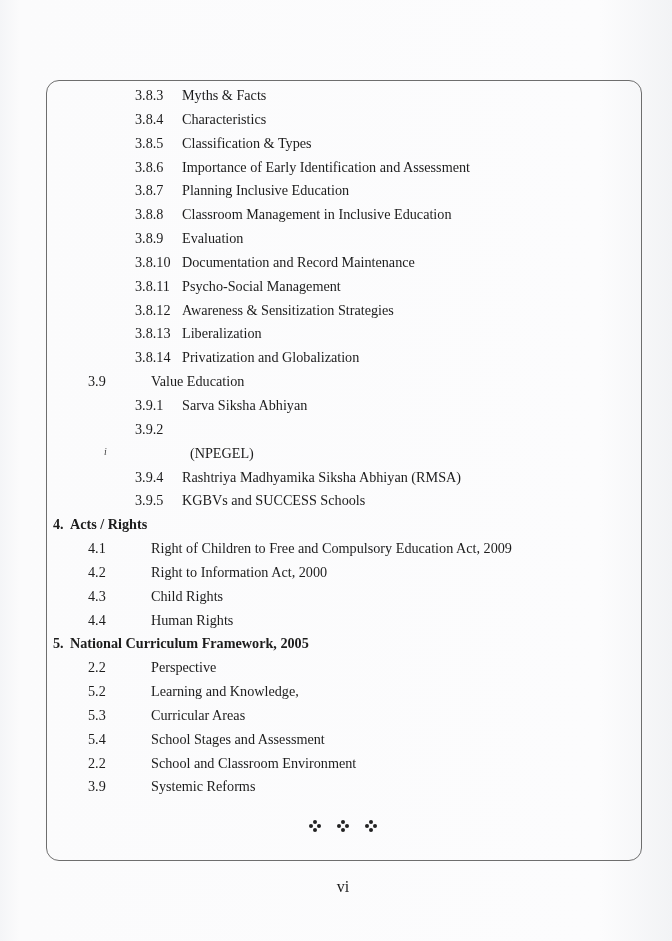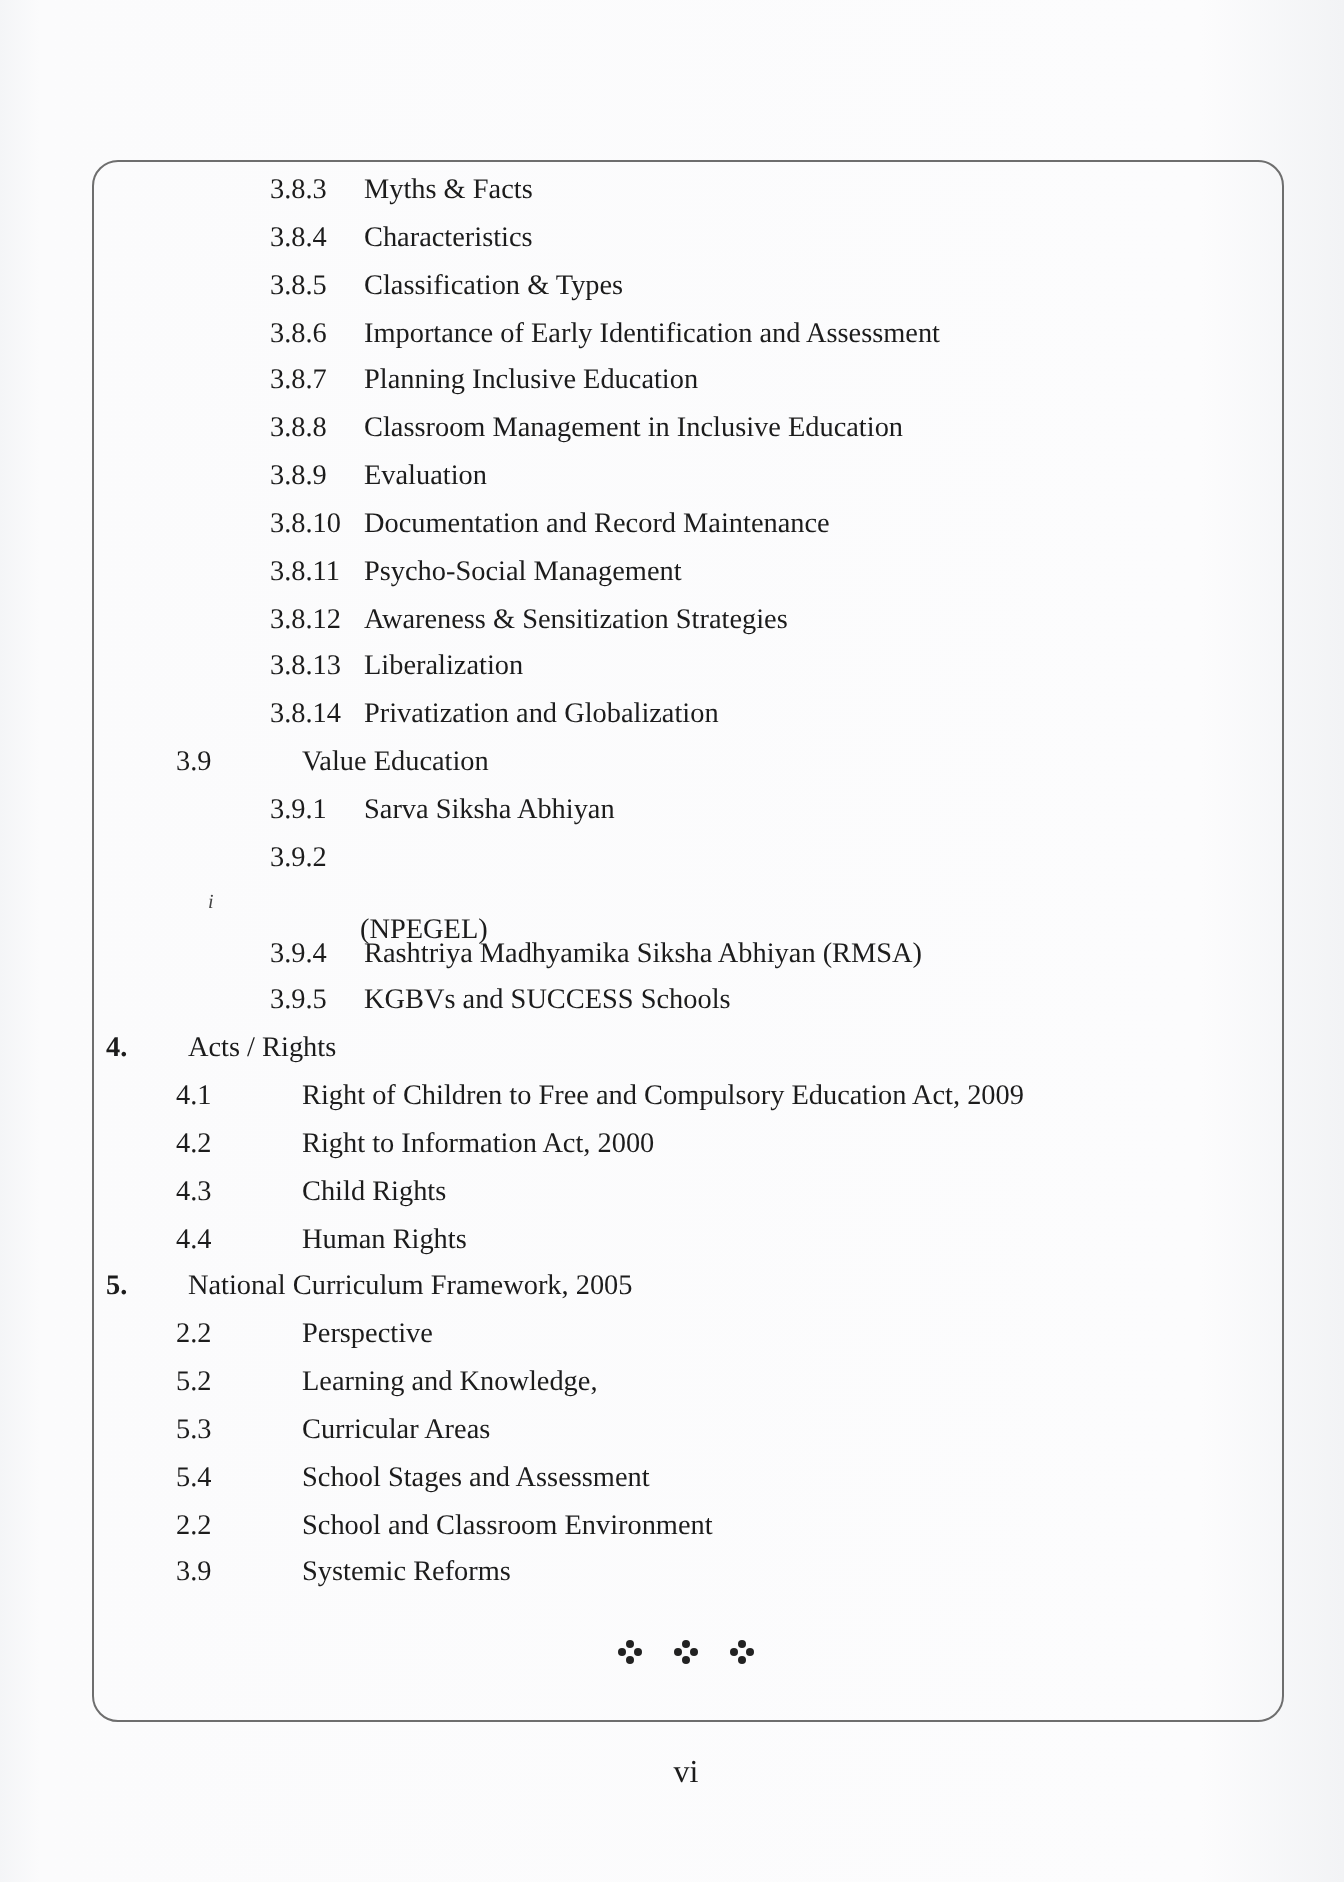--- a/index.html
+++ b/index.html
@@ -41,26 +41,26 @@
       height: 23.85px;
       font-size: 14.2px;
       line-height: 23.85px;
       white-space: nowrap;
     }
     .row .num, .row .label {
       position: absolute;
       top: 0;
     }
     .lvl1 .num { left: 53px; font-weight: bold; }
-    .lvl1 .label { left: 94px; font-weight: normal; }
+    .lvl1 .label { left: 70px; font-weight: bold; }
     .lvl2 .num { left: 88px; }
     .lvl2 .label { left: 135px; margin-left: 16px; }
     .lvl3 .num { left: 135px; }
     .lvl3 .label { left: 182px; }
-    .cont .label { left: 180px; margin-top: 12px; }
+    .cont .label { left: 190px; }
     .stray-mark {
       position: absolute;
       left: 104px;
       top: 446px;
       font-size: 10px;
       color: #444;
       font-style: italic;
     }
     .ornaments {
       position: absolute;

